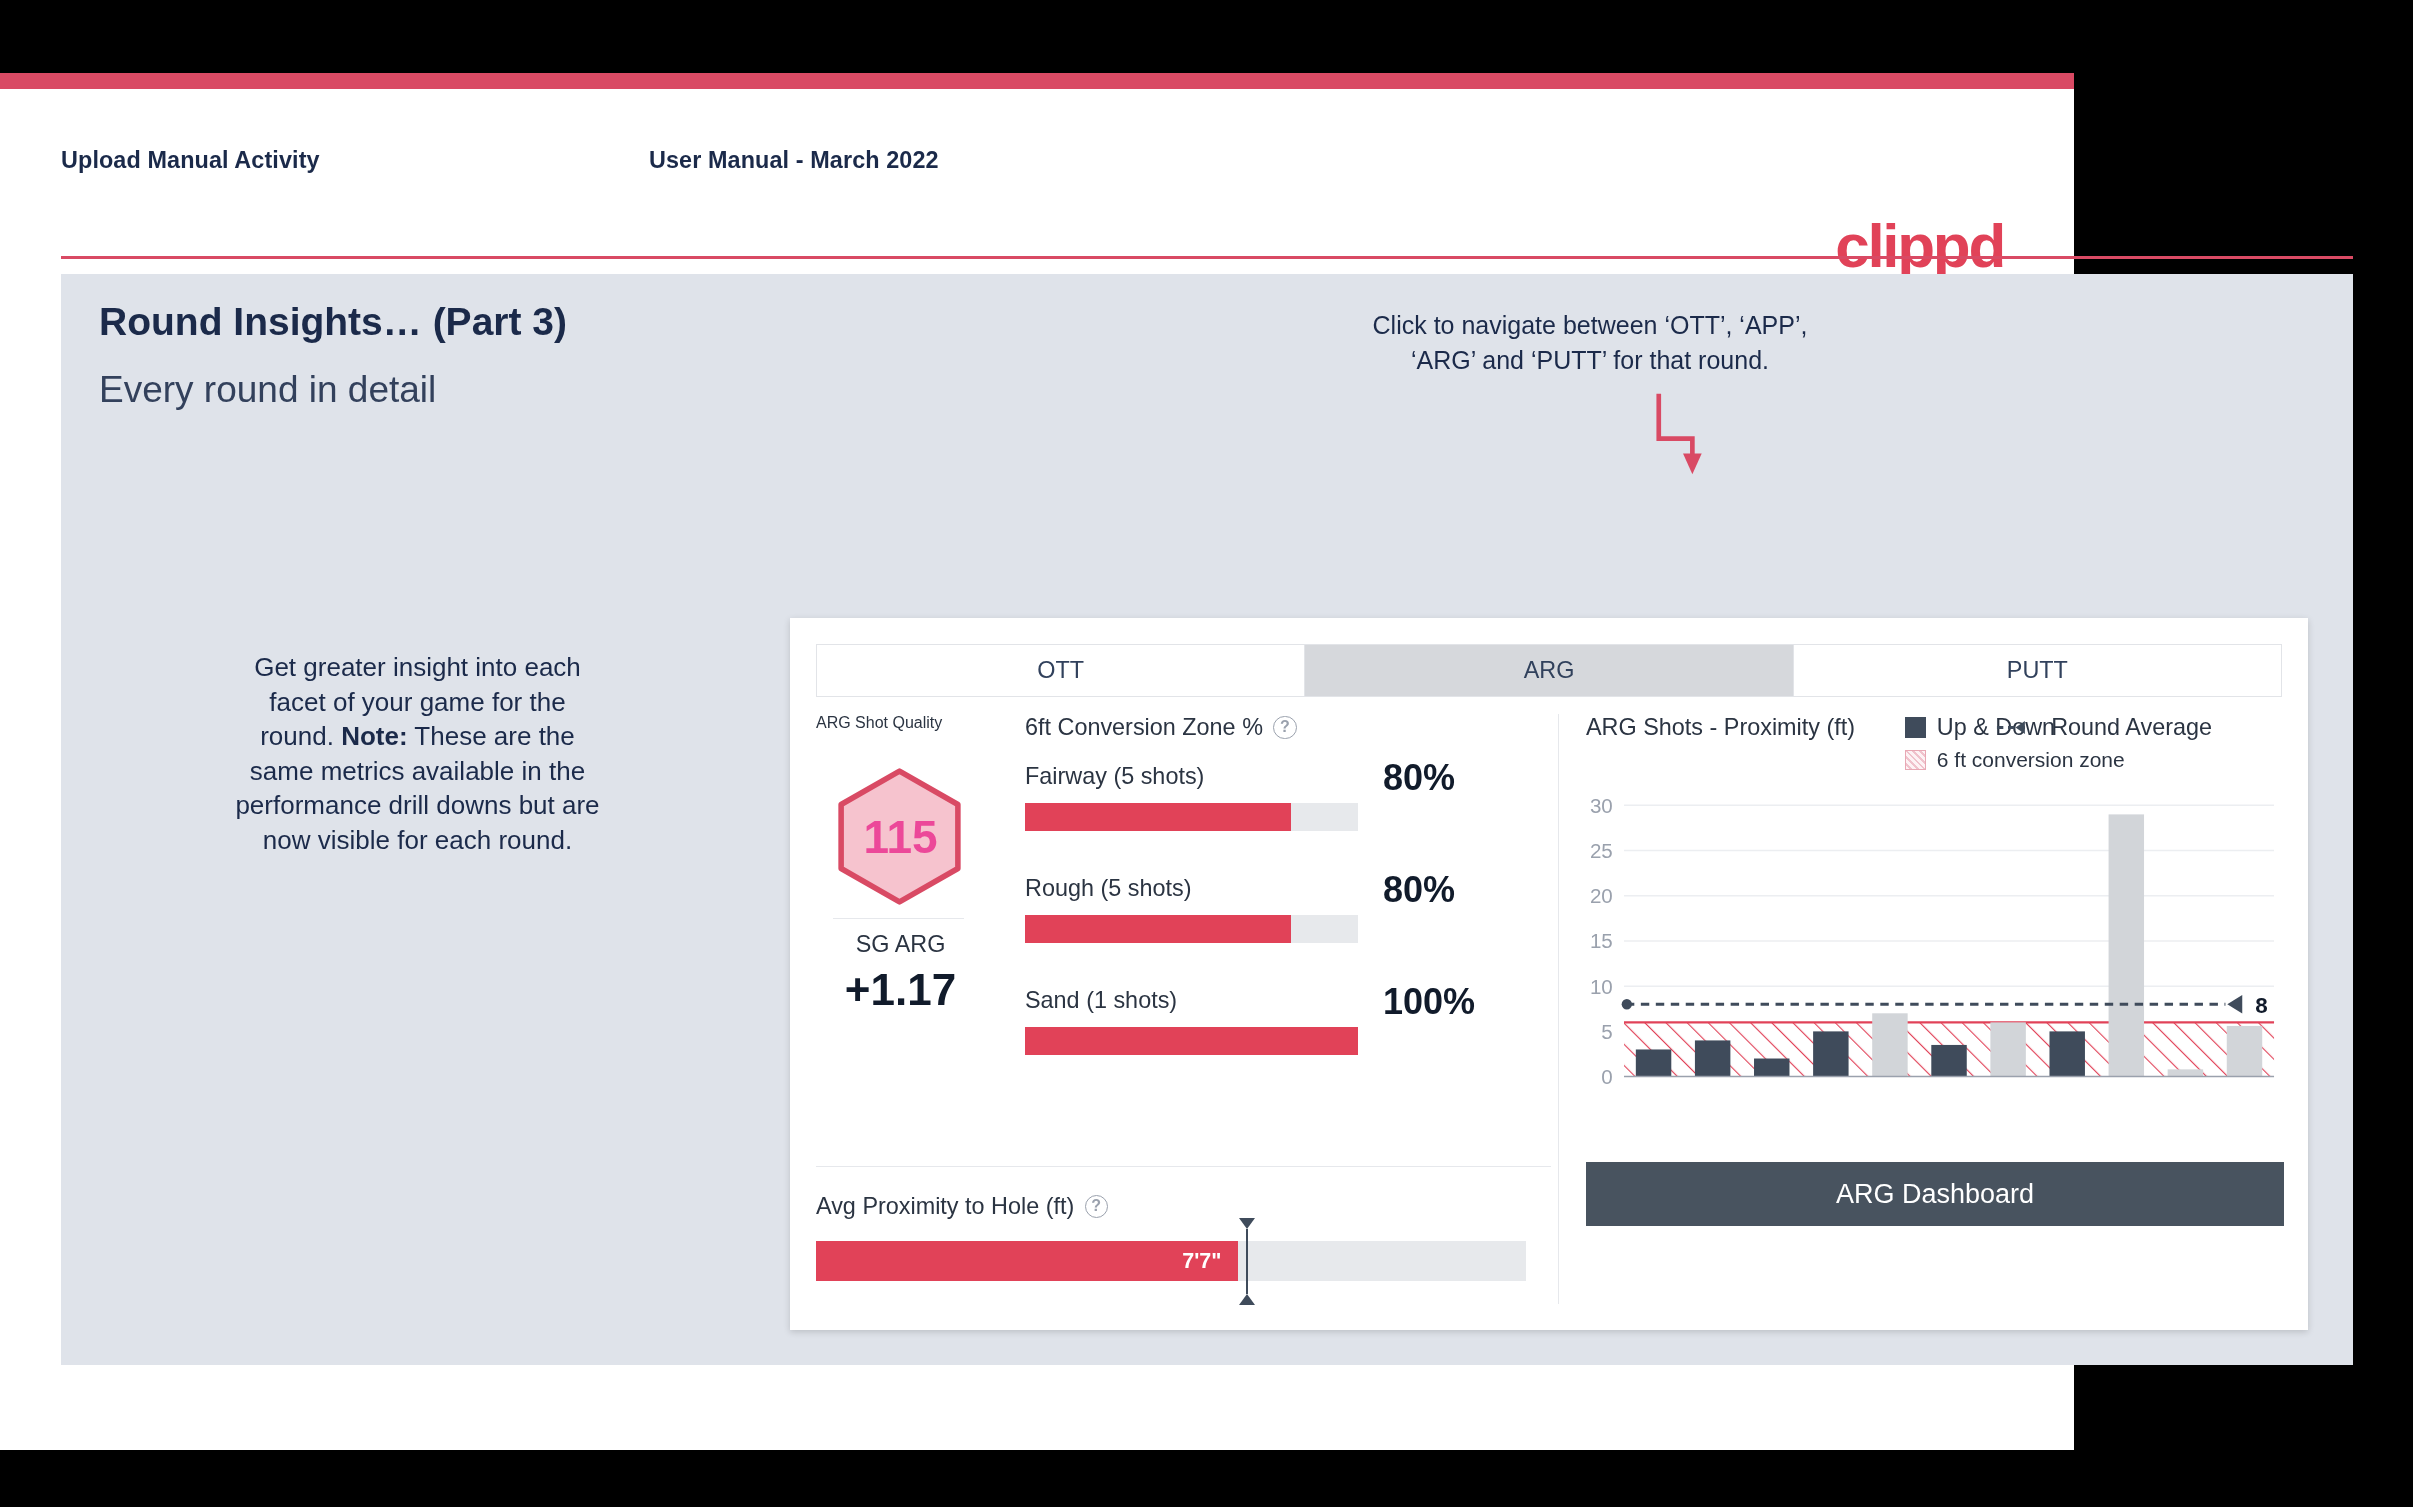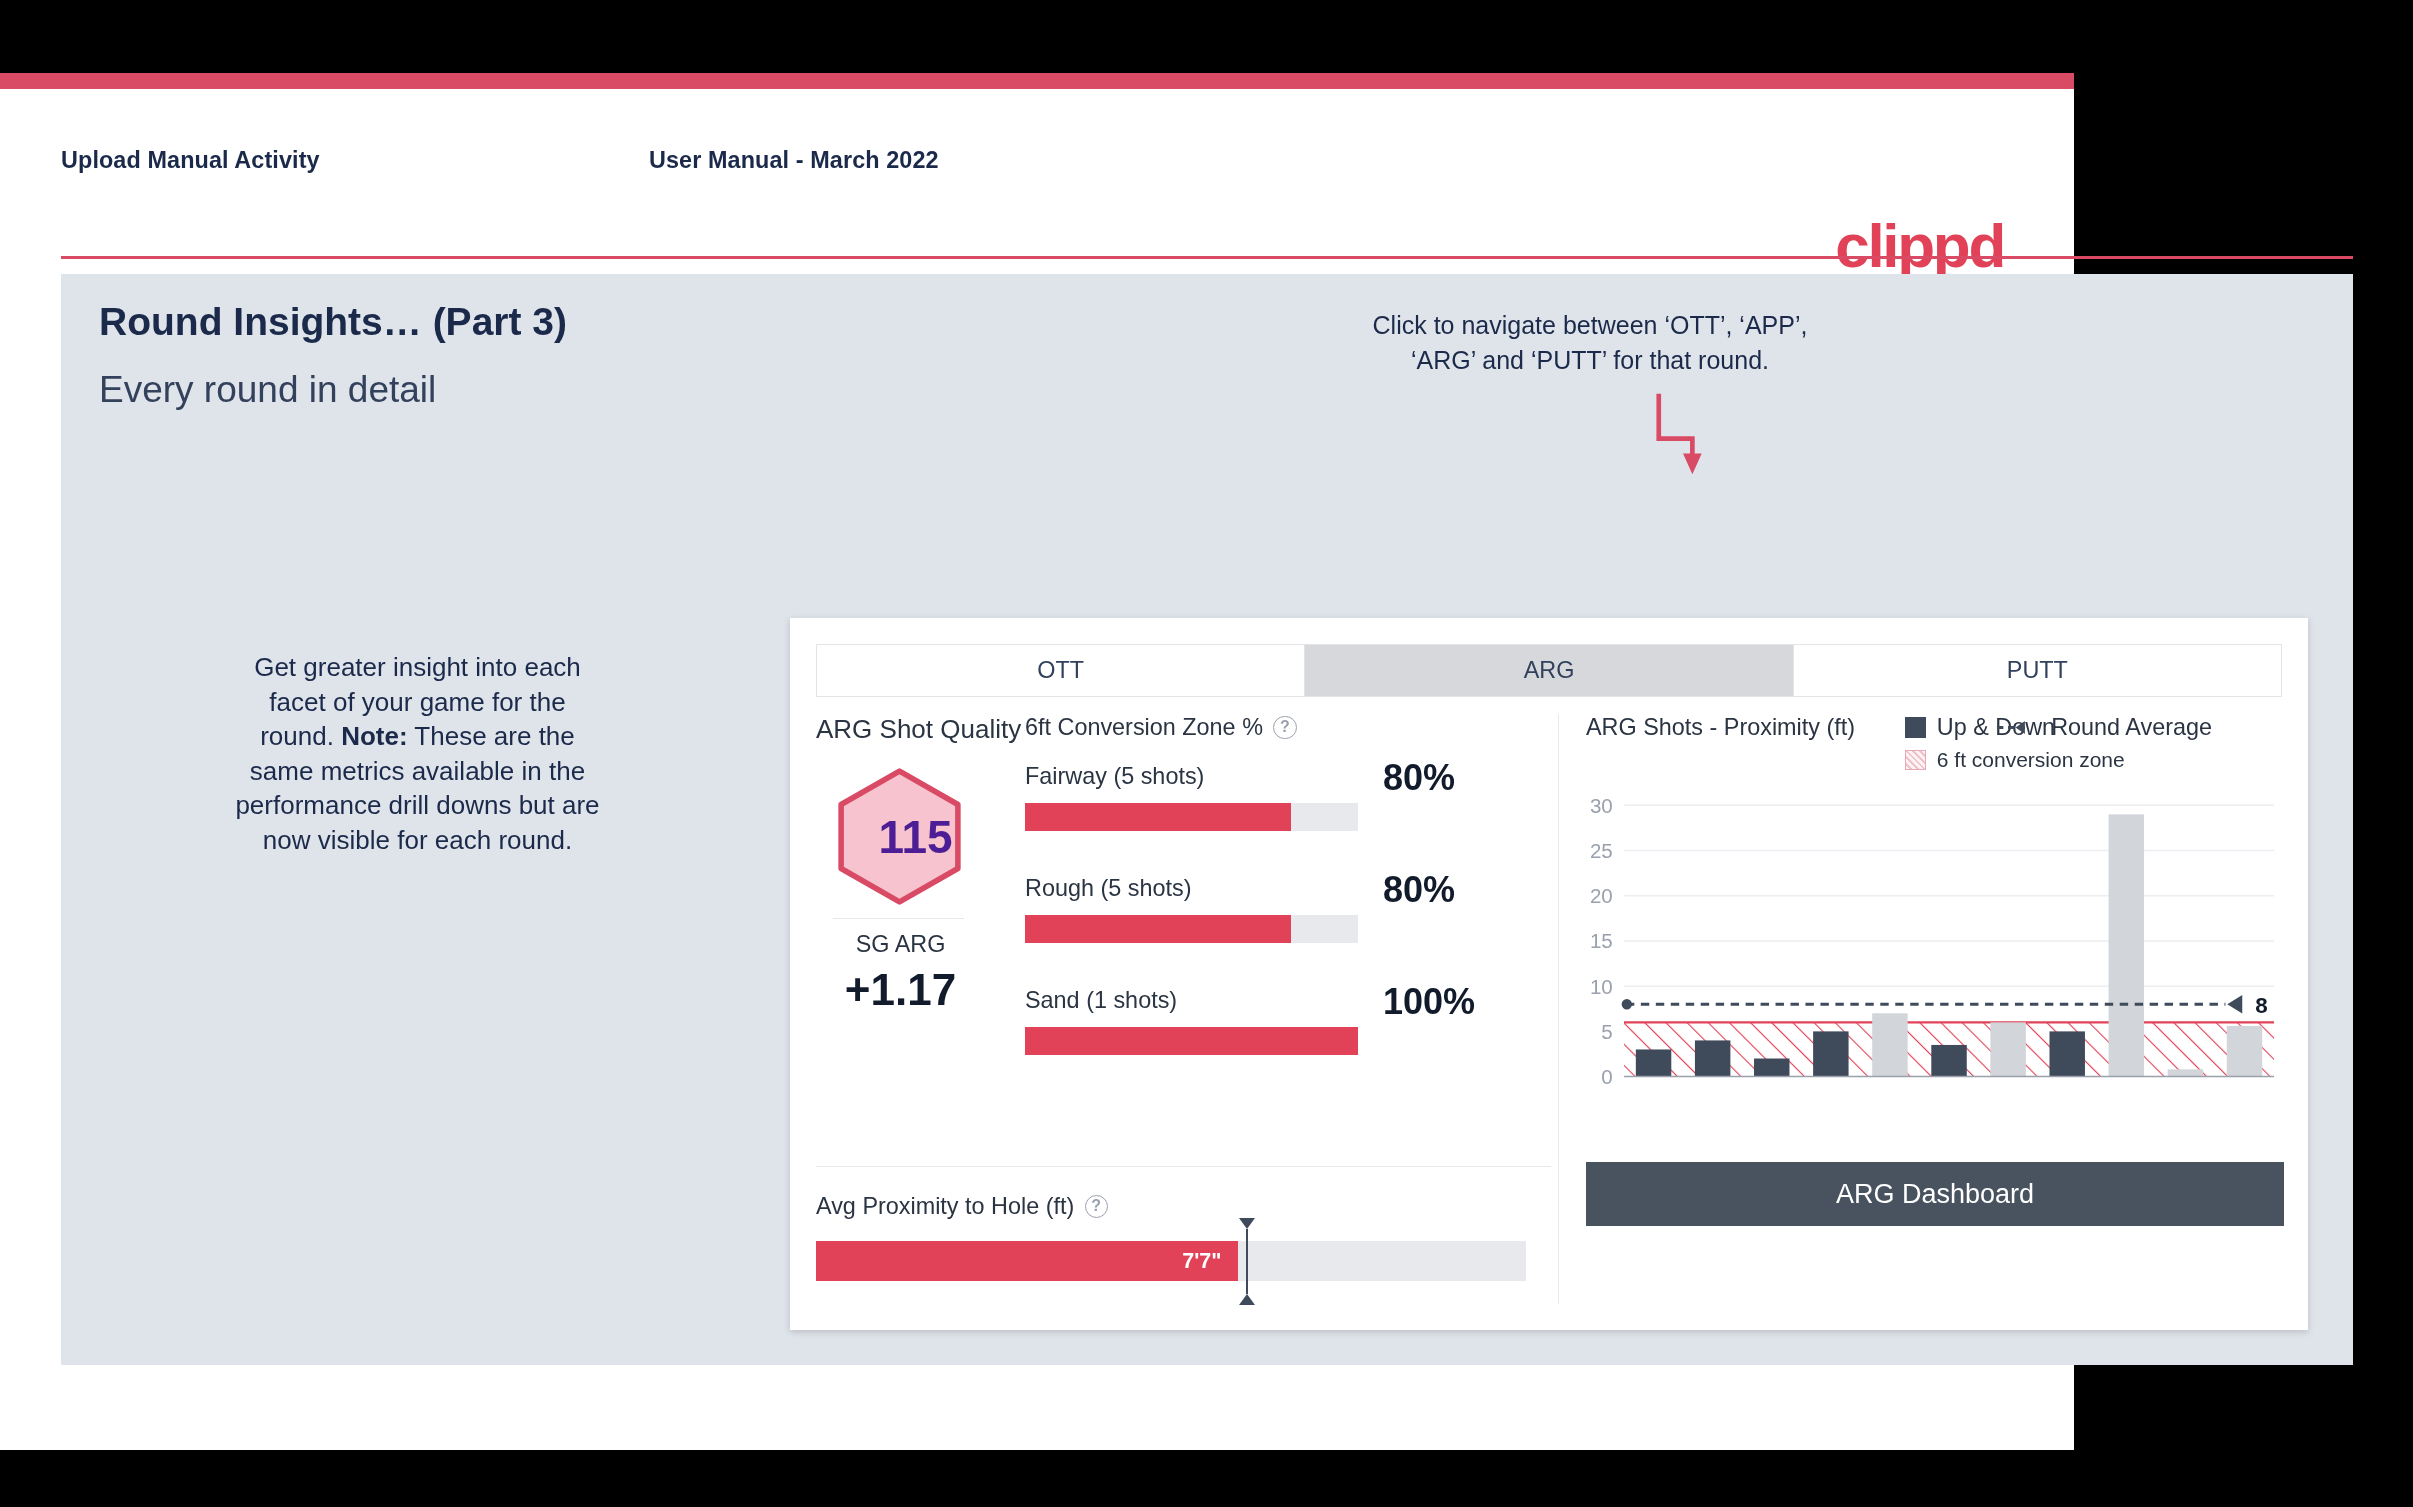--- a/index.html
+++ b/index.html
@@ -113,42 +113,42 @@
   .left-pane {
     position: absolute; left: 26px; top: 96px;
     width: 735px; height: 590px;
   }
   .pane-divider-v {
     position: absolute; left: 768px; top: 96px;
     width: 0.9px; height: 590px; background: #e6e8ec;
   }
   .lbl-shotq {
     position: absolute; left: 0; top: 0;
-    font-size: 26px; color: #2b3442; text-align: right;
+    font-size: 16px; color: #2b3442; text-align: right;
   }
   .lbl-conv {
     position: absolute; left: 209px; top: 0;
     font-size: 23.4px; color: #2b3442;
     display: flex; align-items: center; gap: 10.3px;
   }
   .q-icon {
     display: inline-block;
     width: 23.4px; height: 23.4px; border-radius: 50%;
     border: 1.9px solid #9aa1ad;
     color: #9aa1ad; font-size: 16px; font-weight: 700;
     text-align: center; line-height: 19.7px;
   }
   .hexwrap {
     position: absolute; left: 14px; top: 53px;
     width: 139px; height: 139px;
   }
   .hex-num {
-    position: absolute; left: 16px; top: 0; width: 139px; height: 139px;
+    position: absolute; left: 1px; top: 0; width: 139px; height: 139px;
     display: flex; align-items: center; justify-content: center;
-    font-size: 46px; font-weight: 600; color: #4c1d95;
+    font-size: 46px; font-weight: 600; color: #ec4899;
   }
   .sg-rule {
     position: absolute; left: 17px; top: 204px;
     width: 131px; height: 0.9px; background: #e6e8ec;
   }
   .sg-label {
     position: absolute; left: 0; top: 217px; width: 169px;
     text-align: center;
     font-size: 23.4px; color: #2b3442;
   }

